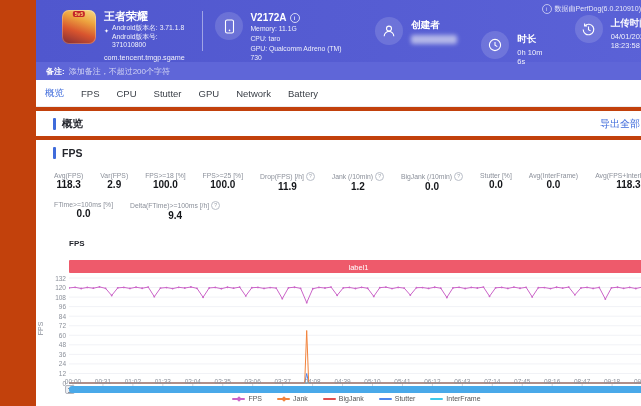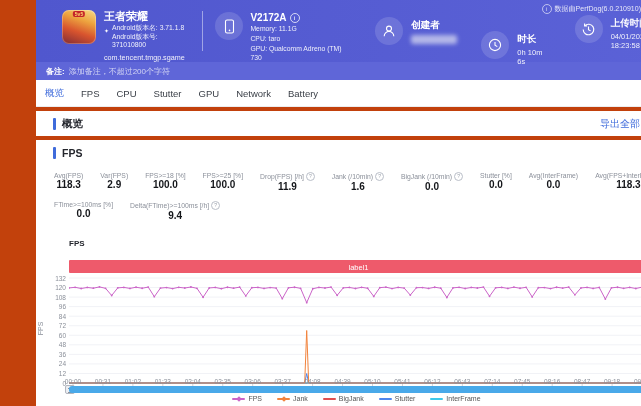--- a/index.html
+++ b/index.html
@@ -238,21 +238,21 @@
             <span>Drop(FPS) [/h]</span>
             <i class="q-circ">?</i>
           </div>
           <div class="val">11.9</div>
         </div>
         <div class="stat">
           <div class="lab">
             <span>Jank (/10min)</span>
             <i class="q-circ">?</i>
           </div>
-          <div class="val">1.6</div>
+          <div class="val">1.2</div>
         </div>
         <div class="stat">
           <div class="lab">
             <span>BigJank (/10min)</span>
             <i class="q-circ">?</i>
           </div>
           <div class="val">0.0</div>
         </div>
         <div class="stat">
           <div class="lab">

